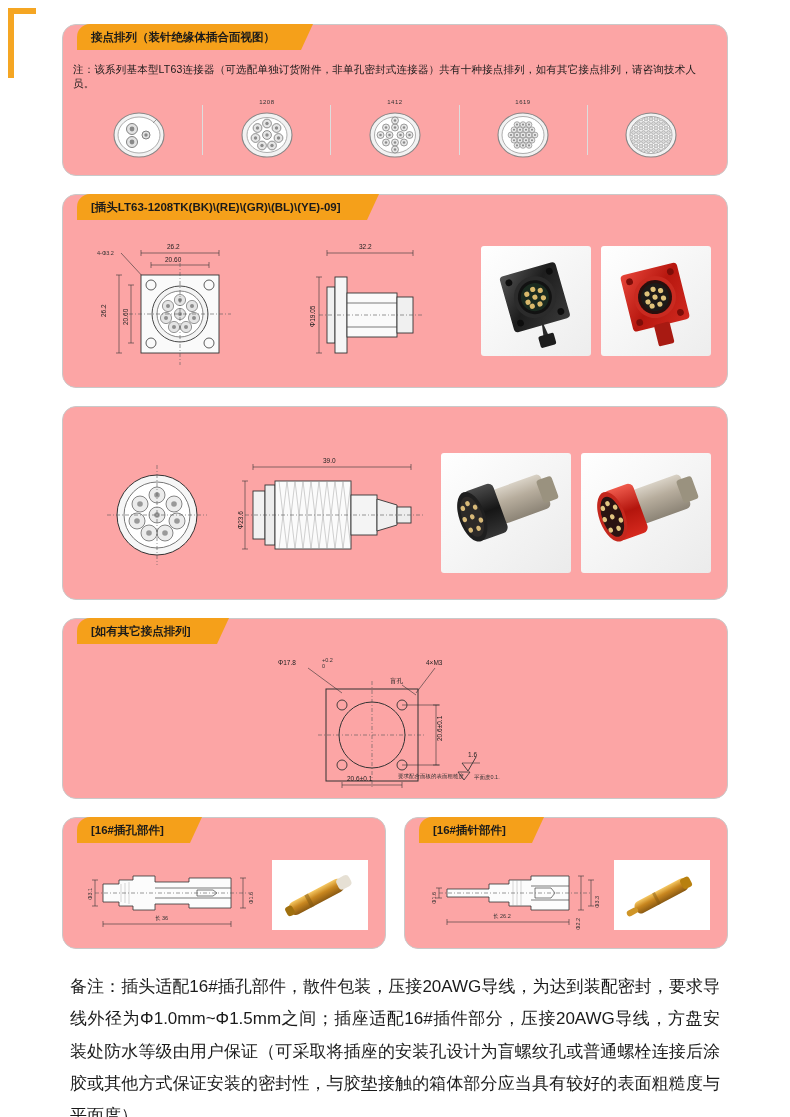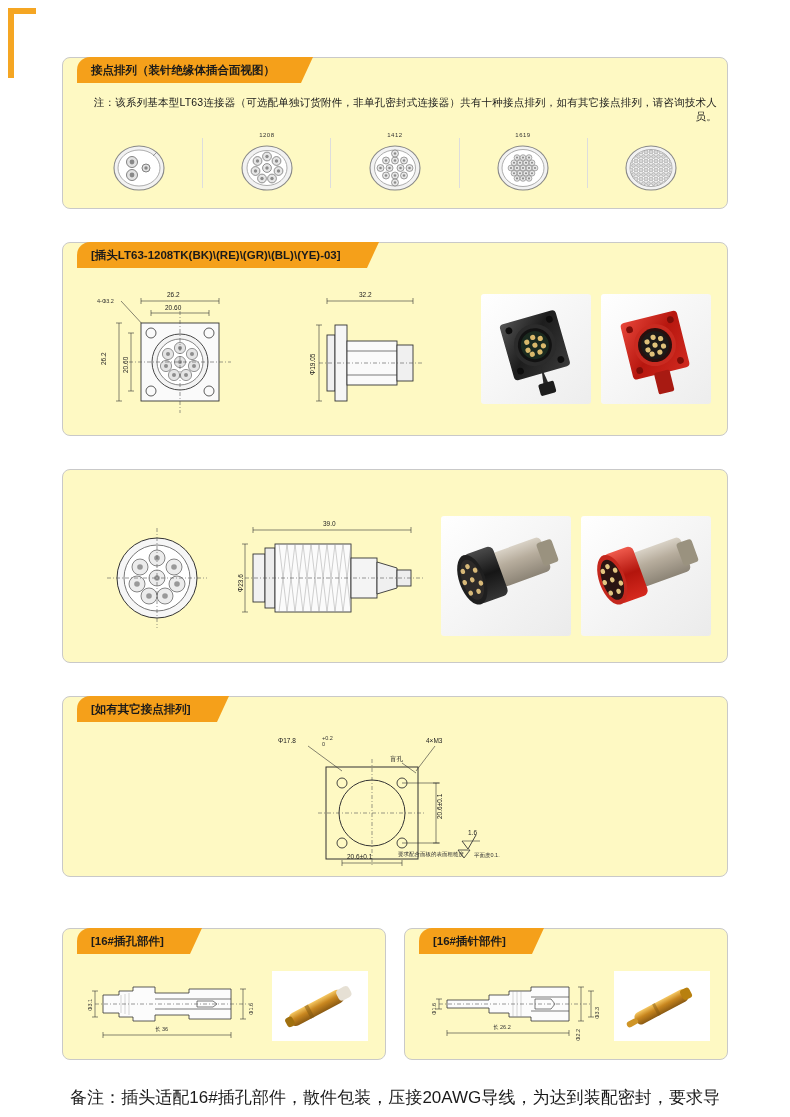--- a/index.html
+++ b/index.html
@@ -29,25 +29,24 @@
 
   .page {
     position: absolute;
     left: 62px; top: 24px;
     width: 666px;
   }
 
   
   .panel {
     border: 1px solid #c9c9c9;
-    border-radius: 8px;
-    background: #fef9c3;
+    border-radius: 14px;
+    background: #fca5a5;
     position: relative;
     margin-bottom: 18px;
-    margin-top: 33px;
   }
 
   
   .ribbon {
     position: absolute;
     left: 14px; top: -1px;
     height: 26px;
     background: #f5a01a;
     color: #1a1a1a;
     font-size: 11.5px;
@@ -65,21 +64,21 @@
     border-right: 12px solid transparent;
   }
   .ribbon.half { left: 14px; }
 
   .panel-body { padding-top: 34px; }
 
   
   .note {
     font-size: 10.5px;
     color: #1a1a1a;
-    text-align: right;
+    text-align: left;
     padding: 4px 10px 6px;
     letter-spacing: .2px;
   }
 
   
   .arr-row {
     display: flex;
     justify-content: space-around;
     align-items: flex-end;
     padding: 2px 14px 14px;
@@ -371,21 +370,21 @@
               </g>
             </g>
           </svg>
         </div>
 
       </div>
     </div>
   </div>
 
   <div class="panel">
-    <div class="ribbon">[插头LT63-1208TK(BK)\(RE)\(GR)\(BL)\(YE)-03]</div>
+    <div class="ribbon">[插头LT63-1208TK(BK)\(RE)\(GR)\(BL)\(YE)-09]</div>
     <div class="panel-body">
       <div class="draw-row">
 
         <svg width="190" height="140" viewBox="0 0 190 140">
 
           <g class="dimline">
             <line x1="62" y1="22" x2="140" y2="22"></line>
             <path d="M62 19 L62 25 M140 19 L140 25"></path>
             <line x1="72" y1="34" x2="130" y2="34"></line>
             <path d="M72 31 L72 37 M130 31 L130 37"></path>

